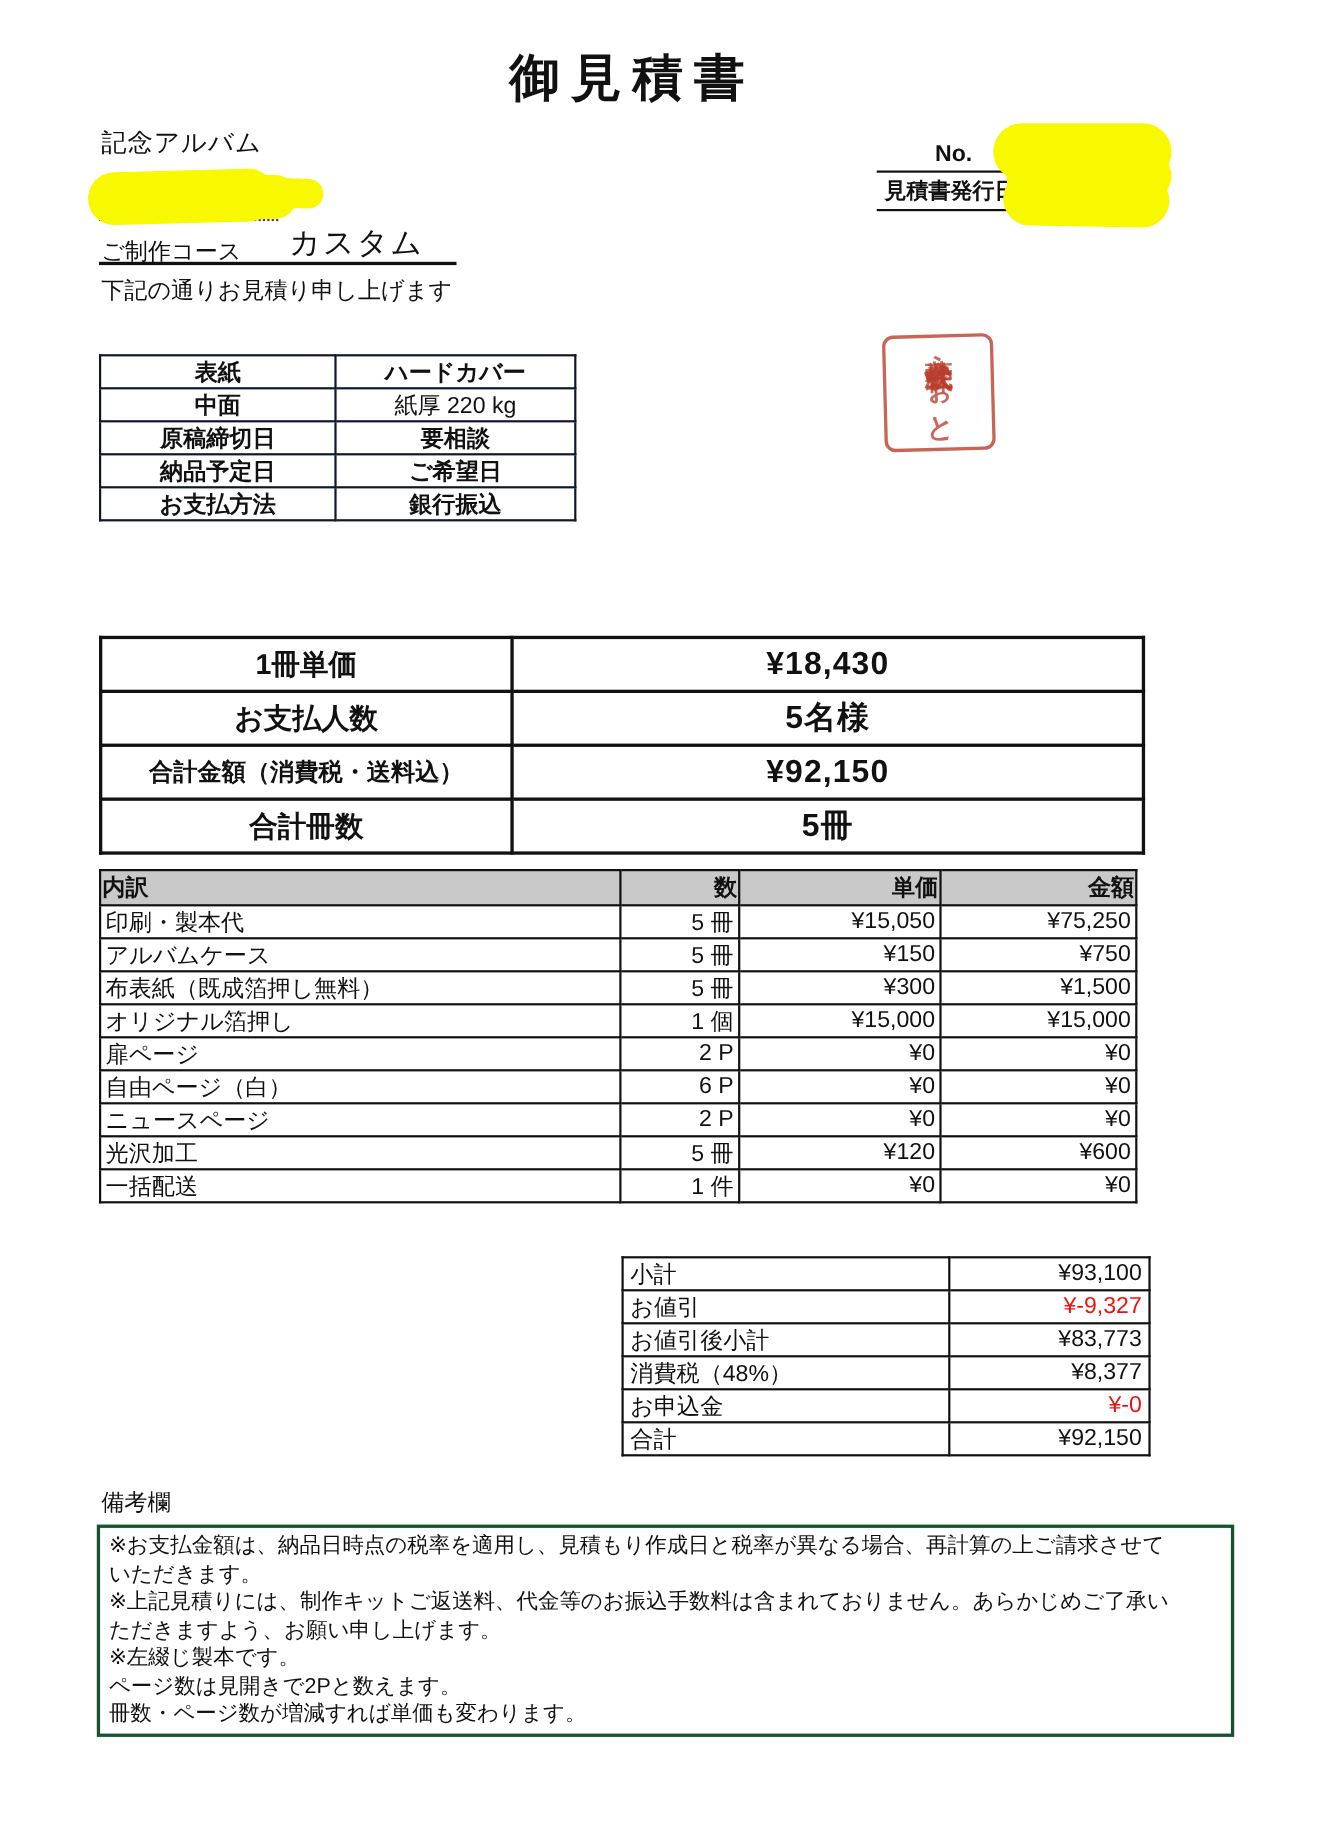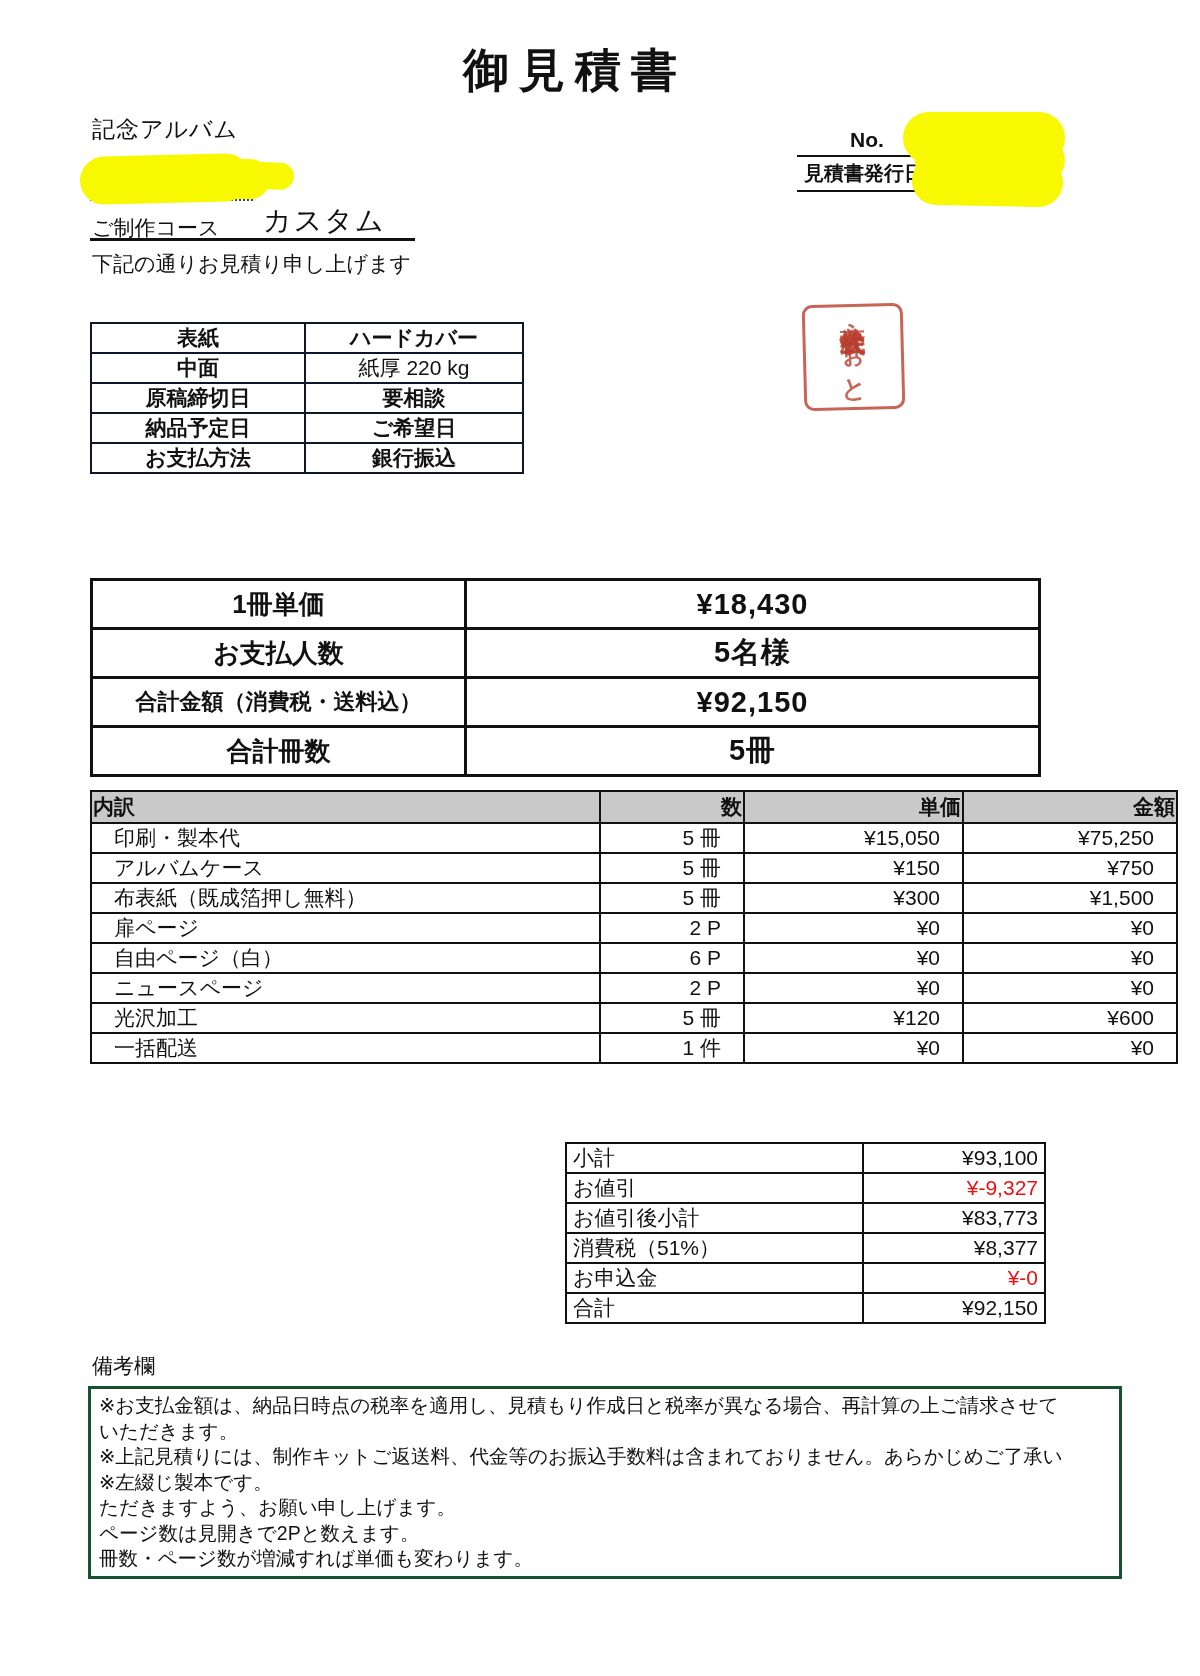--- a/index.html
+++ b/index.html
@@ -46,21 +46,21 @@
         color:rgba(185,62,45,.78);height:92px;letter-spacing:-1px;}
   
   #summary-table{left:90px;top:578px;border-collapse:collapse;table-layout:fixed;}
   #summary-table td{border:3px solid #111;height:44px;text-align:center;font-weight:bold;}
   #summary-table td.lbl{width:369px;font-size:26px;}
   #summary-table td.val{width:569px;font-size:29px;letter-spacing:1px;}
   #summary-table tr.small-lbl td.lbl{font-size:22px;}
   
   #detail-table{left:90px;top:790px;border-collapse:collapse;table-layout:fixed;}
   #detail-table th{border:2px solid #111;background:var(--gray);height:28px;font-size:21px;font-weight:bold;text-align:center;}
-  #detail-table td{border:2px solid #111;height:28px;font-size:21px;padding:0 22px;white-space:nowrap;overflow:hidden;}
+  #detail-table td{border:2px solid #111;height:28px;font-size:21px;padding:0 4px;white-space:nowrap;overflow:hidden;}
   #detail-table .c-item{width:463px;text-align:left;}
   #detail-table .c-qty{width:98px;text-align:right;}
   #detail-table .c-unit{width:173px;text-align:right;}
   #detail-table .c-amt{width:168px;text-align:right;}
   
   #totals-table{left:565px;top:1142px;border-collapse:collapse;table-layout:fixed;}
   #totals-table td{border:2px solid #111;height:28px;font-size:21px;padding:0 6px;white-space:nowrap;}
   #totals-table .t-lbl{width:283px;text-align:left;}
   #totals-table .t-val{width:168px;text-align:right;}
   #totals-table td.red{color:var(--red);font-weight:normal;}
@@ -165,20 +165,26 @@
       <td class="c-unit">¥150</td>
       <td class="c-amt">¥750</td>
     </tr>
     <tr>
       <td class="c-item">布表紙（既成箔押し無料）</td>
       <td class="c-qty">5 冊</td>
       <td class="c-unit">¥300</td>
       <td class="c-amt">¥1,500</td>
     </tr>
     <tr>
+      <td class="c-item">オリジナル箔押し</td>
+      <td class="c-qty">1 個</td>
+      <td class="c-unit">¥15,000</td>
+      <td class="c-amt">¥15,000</td>
+    </tr>
+    <tr>
       <td class="c-item">扉ページ</td>
       <td class="c-qty">2 P</td>
       <td class="c-unit">¥0</td>
       <td class="c-amt">¥0</td>
     </tr>
     <tr>
       <td class="c-item">自由ページ（白）</td>
       <td class="c-qty">6 P</td>
       <td class="c-unit">¥0</td>
       <td class="c-amt">¥0</td>
@@ -212,38 +218,38 @@
     </tr>
     <tr>
       <td class="t-lbl">お値引</td>
       <td class="t-val red">¥-9,327</td>
     </tr>
     <tr>
       <td class="t-lbl">お値引後小計</td>
       <td class="t-val">¥83,773</td>
     </tr>
     <tr>
-      <td class="t-lbl">消費税（51%）</td>
+      <td class="t-lbl">消費税（48%）</td>
       <td class="t-val">¥8,377</td>
     </tr>
     <tr>
       <td class="t-lbl">お申込金</td>
       <td class="t-val red">¥-0</td>
     </tr>
     <tr>
       <td class="t-lbl">合計</td>
       <td class="t-val">¥92,150</td>
     </tr>
   </tbody>
     </table>
 
   <div class="abs" id="notes-title">備考欄</div>
   <div class="abs" id="notes-box">
     <div>※お支払金額は、納品日時点の税率を適用し、見積もり作成日と税率が異なる場合、再計算の上ご請求させて</div>
     <div>いただきます。</div>
     <div>※上記見積りには、制作キットご返送料、代金等のお振込手数料は含まれておりません。あらかじめご了承い</div>
+    <div>ただきますよう、お願い申し上げます。</div>
     <div>※左綴じ製本です。</div>
-    <div>ただきますよう、お願い申し上げます。</div>
     <div>ページ数は見開きで2Pと数えます。</div>
     <div>冊数・ページ数が増減すれば単価も変わります。</div>
   </div>
 
 </div>
 
 </body></html>

